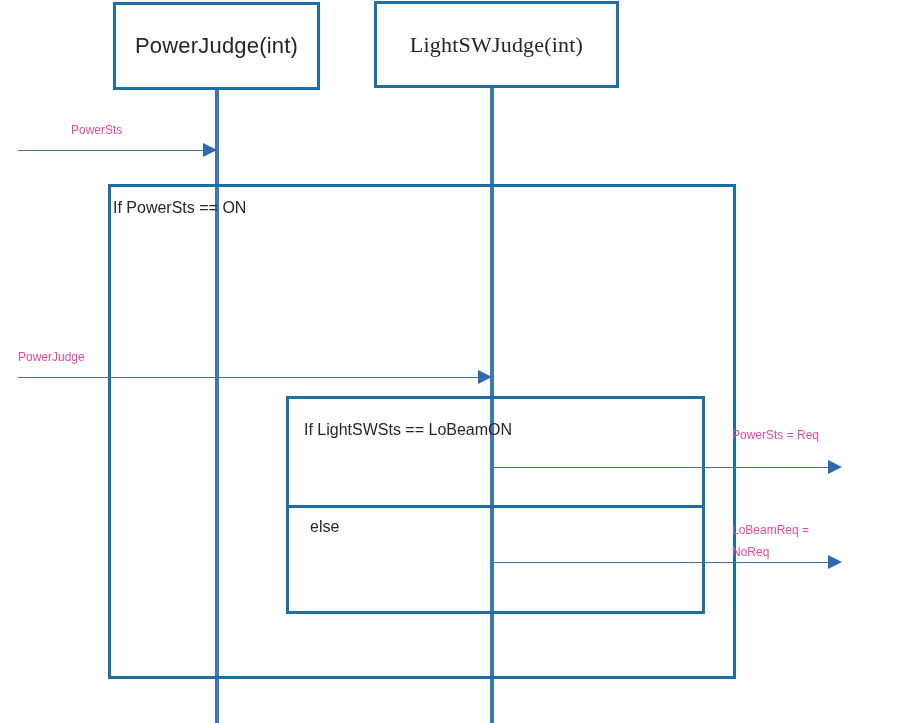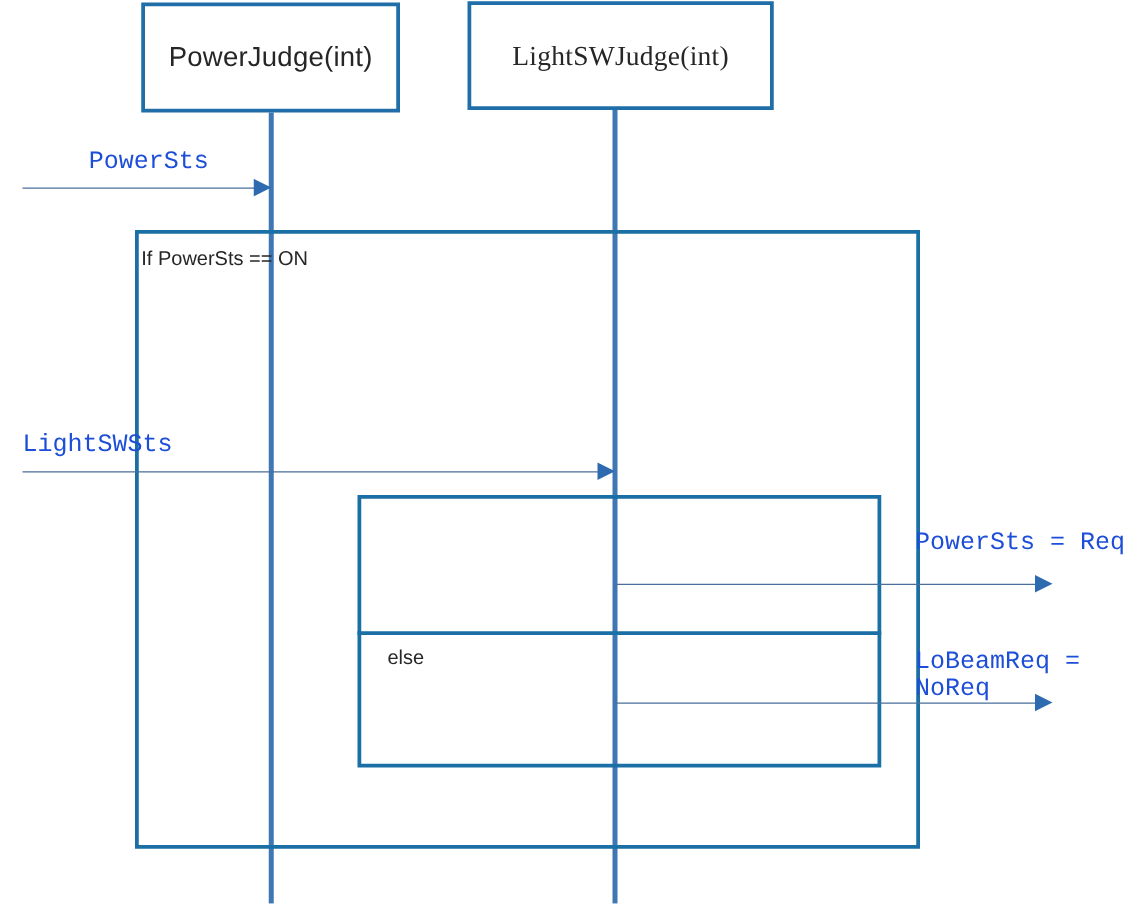--- a/index.html
+++ b/index.html
@@ -75,26 +75,25 @@
     position: absolute;
     width: 0;
     height: 0;
     border-top: 7px solid transparent;
     border-bottom: 7px solid transparent;
     border-left: 14px solid #2e6ab0;
     z-index: 5;
   }
   .message-label {
     position: absolute;
-    font-size: 20px;
-    color: #1d4ed8;
+    font-size: 12px;
+    color: #ec4899;
     white-space: nowrap;
     line-height: 22px;
     z-index: 7;
-    font-family: Liberation Mono, monospace;
   }
 </style>
 </head>
 <body>
 
 <div id="diagram-canvas">
 
   <div class="lifeline" style="left:215px; top:88px; height:635px;"></div>
   <div class="lifeline" style="left:490px; top:87px; height:636px;"></div>
 
@@ -103,27 +102,28 @@
   </div>
   <div class="participant-box" style="left:374px; top:1px; width:245px; height:87px;font-family:Liberation Serif, serif;">
     <span>LightSWJudge(int)</span>
   </div>
 
   <div class="fragment" style="left:108px; top:184px; width:628px; height:495px;"></div>
   <div class="fragment-label" style="left:113px; top:199px;">If  PowerSts == ON</div>
 
   <div class="fragment" style="left:286px; top:396px; width:419px; height:218px;"></div>
   <div class="fragment-divider" style="left:286px; top:505px; width:419px;"></div>
+  <div class="fragment-label" style="left:304px; top:421px;">If  LightSWSts == LoBeamON</div>
   <div class="fragment-label" style="left:310px; top:518px;">else</div>
 
   <div class="message-label" style="left:71px; top:119px;">PowerSts</div>
   <div class="message-line" style="left:18px; top:150px; width:191px;"></div>
   <div class="message-head" style="left:203px; top:143px;"></div>
 
-  <div class="message-label" style="left:18px; top:346px;">LightSWSts</div>
+  <div class="message-label" style="left:18px; top:346px;">PowerJudge</div>
   <div class="message-line" style="left:18px; top:377px; width:466px;"></div>
   <div class="message-head" style="left:478px; top:370px;"></div>
 
   <div class="message-label" style="left:732px; top:424px;">PowerSts = Req</div>
   <div class="message-line" style="left:492px; top:467px; width:339px;"></div>
   <div class="message-head" style="left:828px; top:460px;"></div>
 
   <div class="message-label" style="left:732px; top:519px;">
     <div>LoBeamReq =</div>
     <div>NoReq</div>

